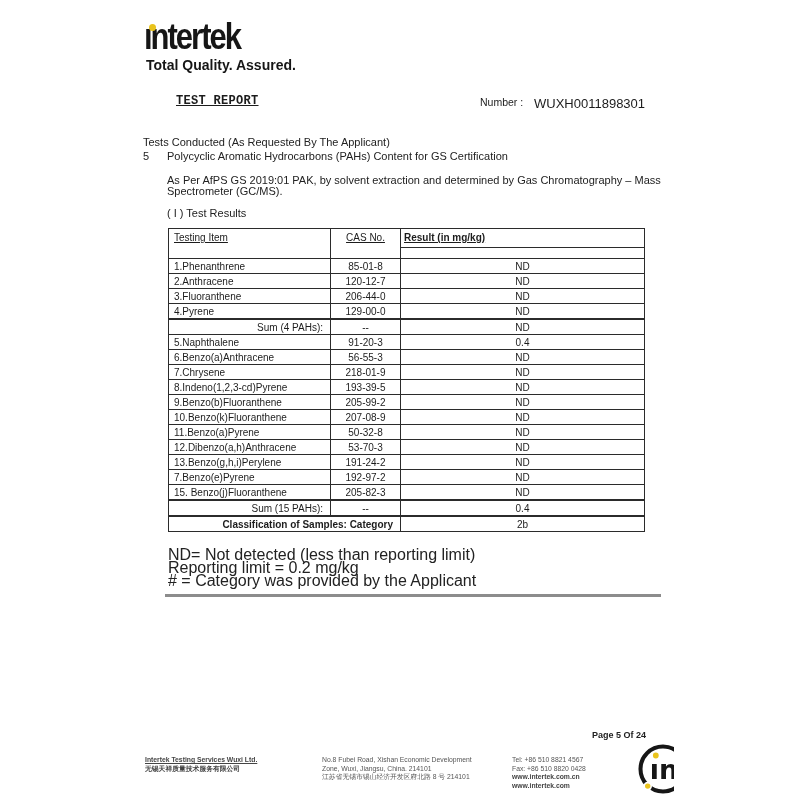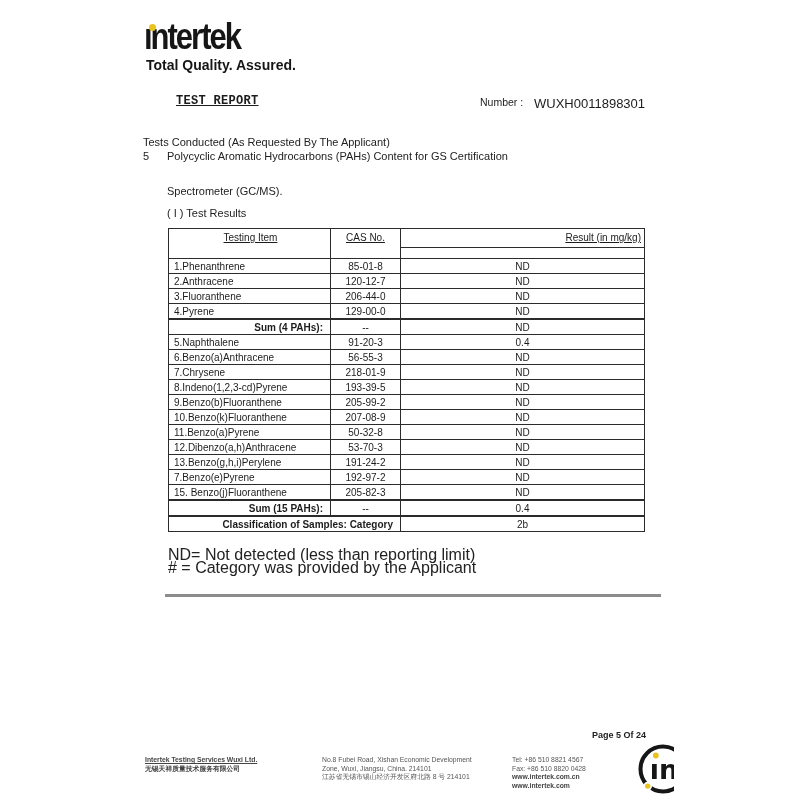--- a/index.html
+++ b/index.html
@@ -32,29 +32,29 @@
   .results-label{left:167px;top:207px;}
 
   
   .results-table{
     left:168px;top:228px;width:476px;border-collapse:collapse;table-layout:fixed;
     font-size:10px;color:#1c1c1c;
   }
   .results-table td{border:1px solid #2b2b2b;height:14px;padding:0 3px;line-height:13px;overflow:hidden;white-space:nowrap;}
   .results-table .th{vertical-align:top;padding-top:2px;}
   .results-table .th .u{text-decoration:underline;}
-  .results-table .th-item{text-align:center;padding-left:5px;height:16px;}
+  .results-table .th-item{text-align:left;padding-left:5px;height:16px;}
   .results-table .th-cas{text-align:center;height:16px;}
-  .results-table .th-result{text-align:right;height:16px;}
+  .results-table .th-result{text-align:left;height:16px;font-weight:bold;}
   .results-table tr.subrow td{height:10px;}
   .results-table td.c-item{text-align:left;padding-left:5px;}
   .results-table td.c-cas{text-align:center;}
   .results-table td.c-result{text-align:center;}
   .results-table tr.sum td{border-top-width:2px;}
-  .results-table tr.sum td.c-item{text-align:right;font-weight:bold;padding-right:7px;}
+  .results-table tr.sum td.c-item{text-align:right;font-weight:normal;padding-right:7px;}
   .results-table tr.classification td{border-top-width:2px;}
   .results-table tr.classification td.c-item{text-align:right;font-weight:bold;padding-right:7px;}
 
   
   .notes{left:168px;top:548px;font-size:16px;line-height:13px;color:#222;}
   .rule{left:165px;top:594px;width:496px;height:3px;background:#8c8c8c;}
 
   
   .page-label{left:592px;top:730px;font-size:9px;font-weight:bold;color:#222;}
   .fcol{font-size:6.8px;line-height:8.6px;color:#333;}
@@ -74,20 +74,21 @@
   <div class="abs logo-dot"></div>
   <div class="abs tagline">Total Quality. Assured.</div>
 
   <div class="abs report-title">TEST REPORT</div>
   <div class="abs number-label">Number :</div>
   <div class="abs number-value">WUXH0011898301</div>
 
   <div class="abs t-body intro-1">Tests Conducted (As Requested By The Applicant)</div>
   <div class="abs t-body sec-no">5</div>
   <div class="abs t-body sec-title">Polycyclic Aromatic Hydrocarbons (PAHs) Content for GS Certification</div>
+  <div class="abs t-body method-1">As Per AfPS GS 2019:01 PAK, by solvent extraction and determined by Gas Chromatography – Mass</div>
   <div class="abs t-body method-2">Spectrometer (GC/MS).</div>
   <div class="abs t-body results-label">( I ) Test Results</div>
 
   <table class="abs results-table">
     <colgroup>
         <col style="width:162px">
         <col style="width:70px">
         <col style="width:244px">
       </colgroup>
     <tbody>
@@ -186,20 +187,21 @@
         </tr>
         <tr class="classification">
           <td class="c-item" colspan="2">Classification of Samples: Category</td>
           <td class="c-result">2b</td>
         </tr>
       </tbody>
   </table>
 
   <div class="abs notes">
     <div>ND= Not detected (less than reporting limit)</div>
+    <div>Reporting limit = 0.2 mg/kg</div>
     <div># = Category was provided by the Applicant</div>
   </div>
   <div class="abs rule"></div>
 
   <div class="abs page-label">Page 5 Of 24</div>
 
   <div class="abs fcol f-company">
     <div class="en">Intertek Testing Services Wuxi Ltd.</div>
     <div>无锡天祥质量技术服务有限公司</div>
   </div>

